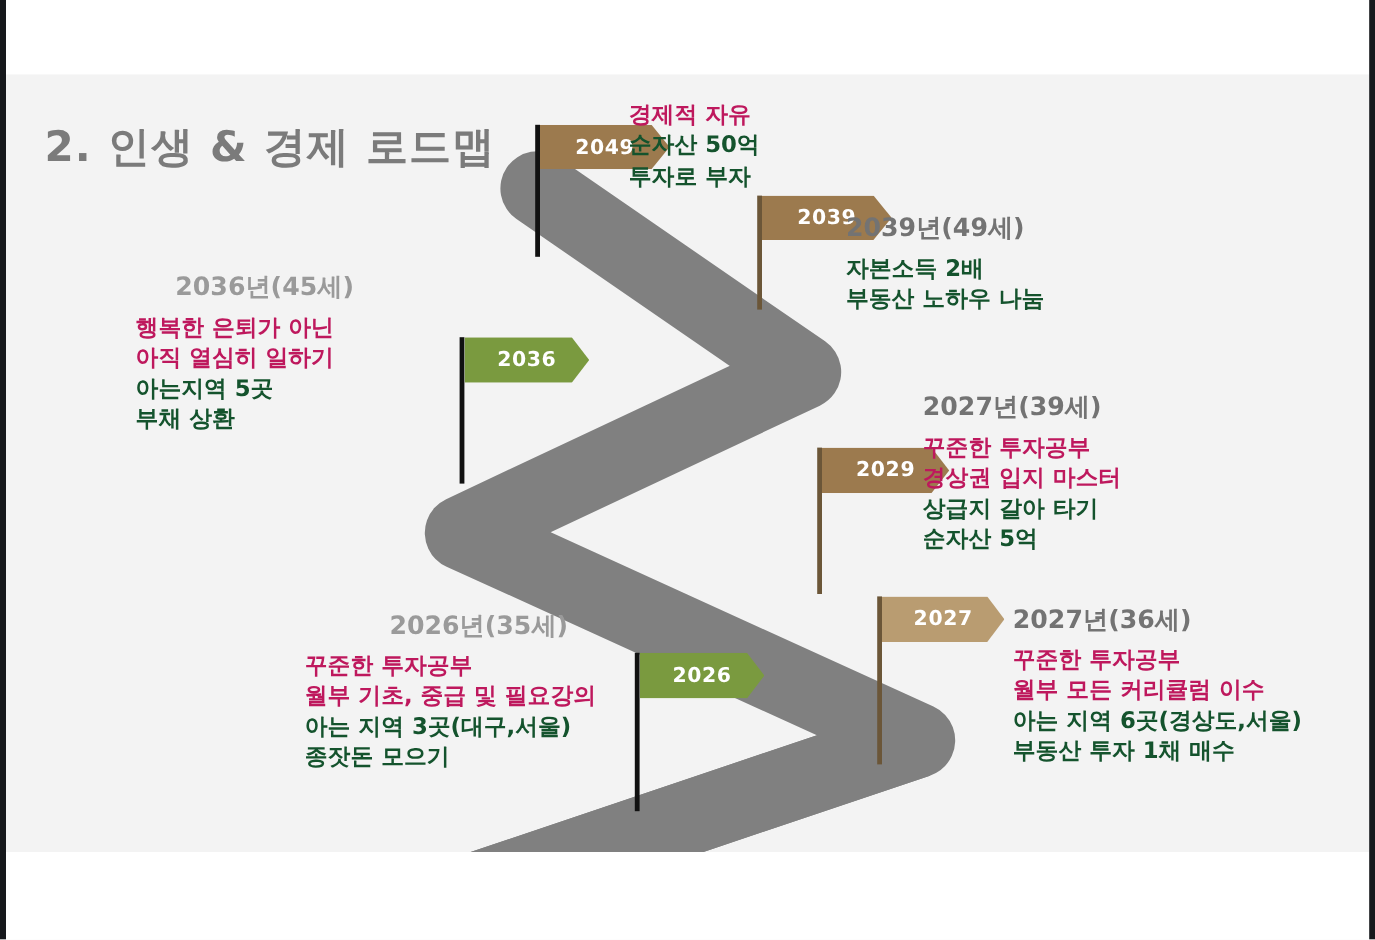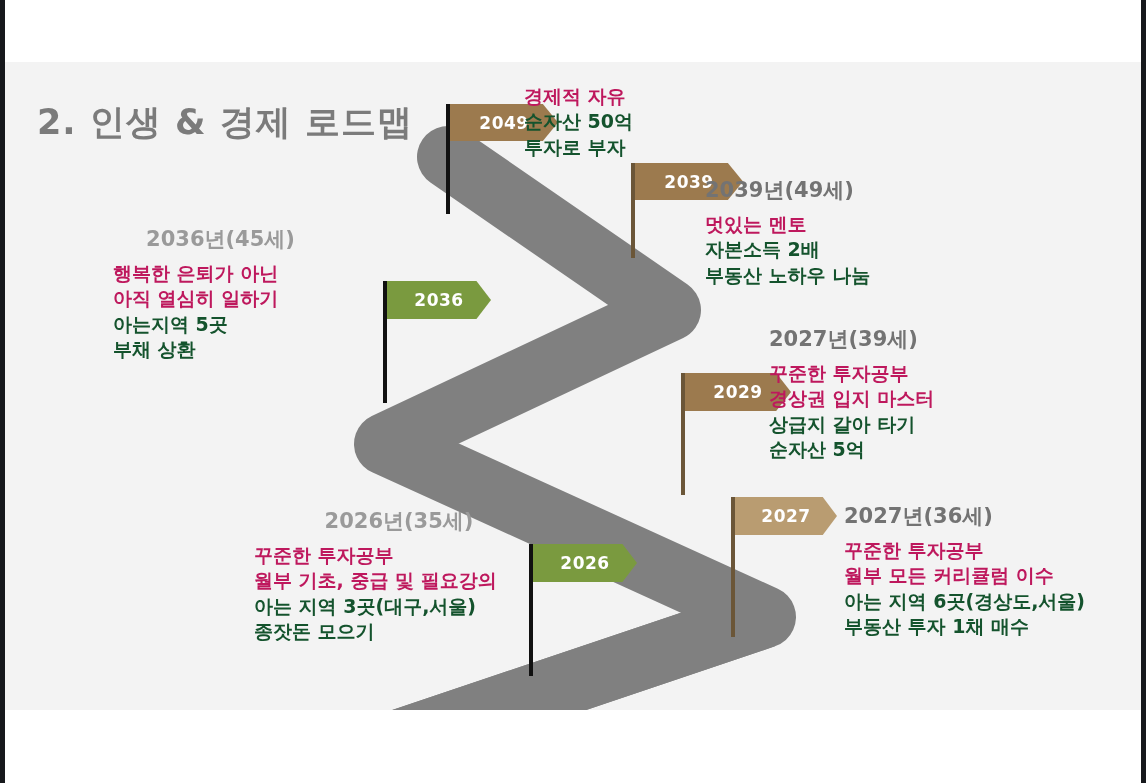--- a/index.html
+++ b/index.html
@@ -173,21 +173,20 @@
     </div>
 
     <div class="note" style="left:519px; top:22px;">
       <div class="line muted">경제적 자유</div>
       <div class="line strong">순자산 50억</div>
       <div class="line strong">투자로 부자</div>
     </div>
 
     <div class="note" style="left:700px; top:114px;">
       <div class="heading orange">2039년(49세)</div>
-      <div class="line muted">멋있는 멘토</div>
       <div class="line strong">자본소득 2배</div>
       <div class="line strong">부동산 노하우 나눔</div>
     </div>
 
     <div class="note center-head" style="left:108px; top:163px; width:215px;">
       <div class="heading gray">2036년(45세)</div>
       <div class="line muted">행복한 은퇴가 아닌</div>
       <div class="line muted">아직 열심히 일하기</div>
       <div class="line strong">아는지역 5곳</div>
       <div class="line strong">부채 상환</div>

